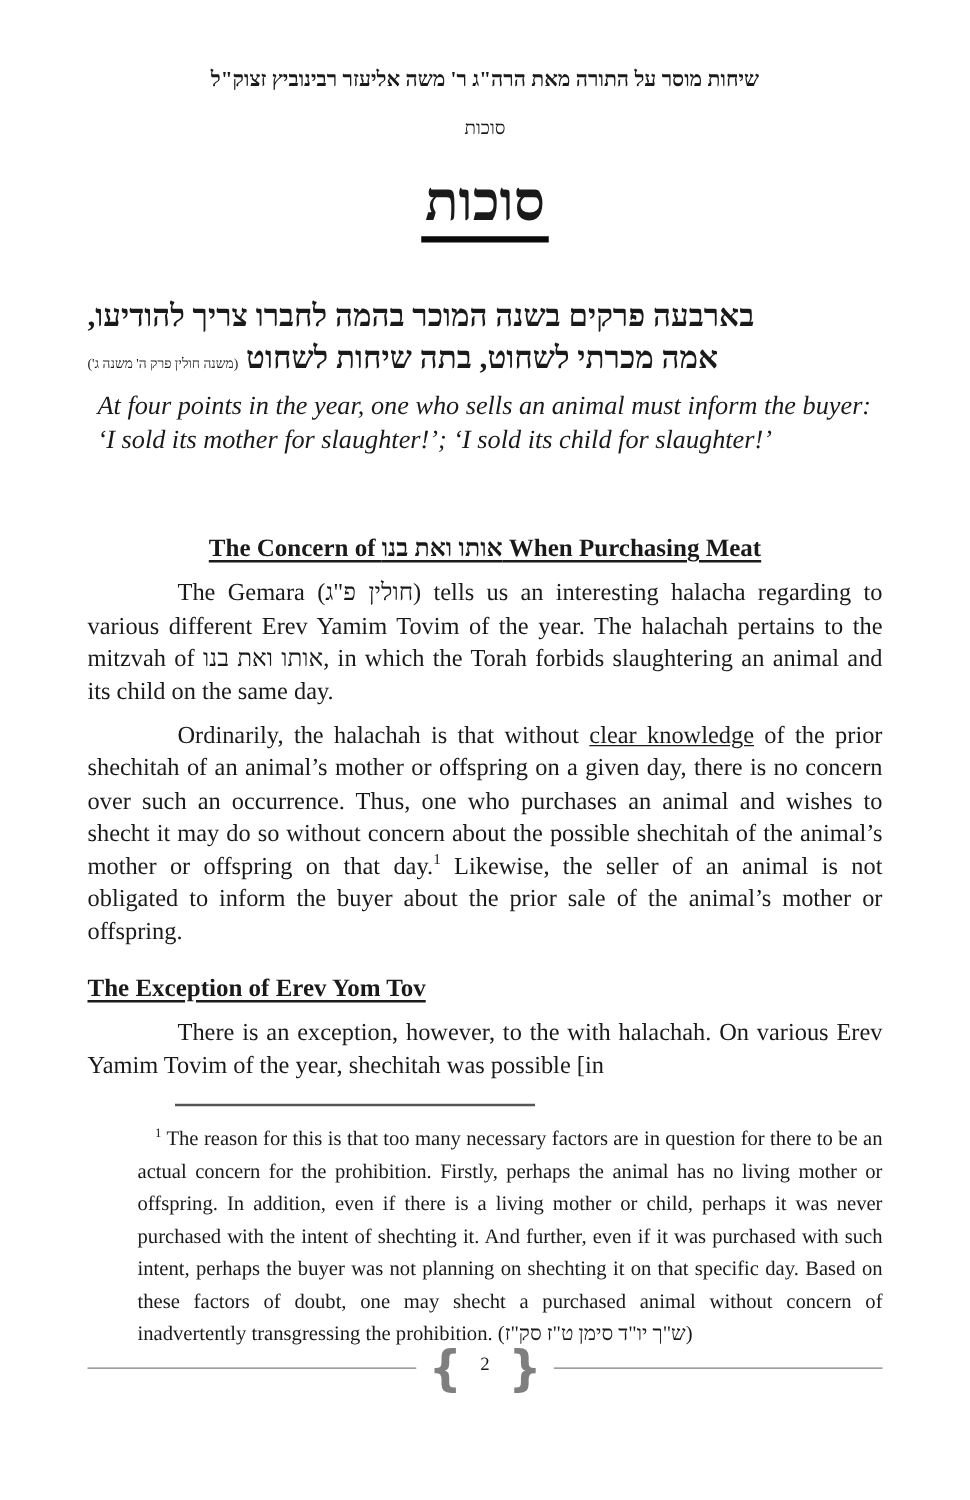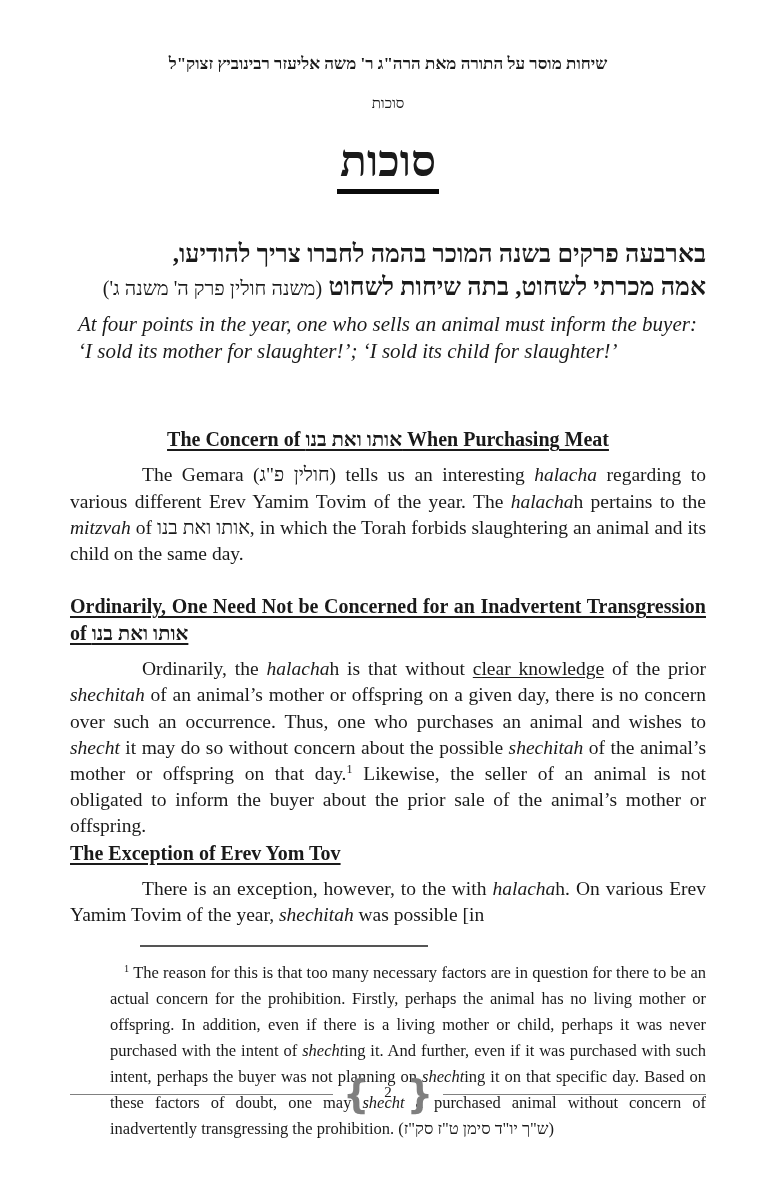--- a/index.html
+++ b/index.html
@@ -44,23 +44,23 @@
     line-height: 1.1;
   }
   .main-title .title-word {
     display: inline-block;
     border-bottom: 5px solid #0a0a0a;
     padding: 0 3px 3px 3px;
     direction: rtl;
   }
 
   
-  .mishnah { margin-top: 44px; text-align: right; direction: rtl; }
+  .mishnah { margin-top: 44px; text-align: left; direction: rtl; }
   .mishnah-line { font-weight: bold; font-size: 25px; line-height: 1.3; }
-  .mishnah-citation { font-weight: normal; font-size: 20px; }
+  .mishnah-citation { font-weight: normal; font-size: 11px; }
 
   .translation {
     margin: 8px auto 0 auto;
     max-width: 620px;
     font-style: italic;
     font-size: 21px;
     line-height: 1.26;
   }
 
   
@@ -69,31 +69,31 @@
     font-size: 20px;
     font-weight: bold;
     line-height: 1.35;
     text-decoration: underline;
     text-decoration-thickness: 2px;
     text-underline-offset: 3px;
   }
   .heading-center { text-align: center; margin-top: 62px; }
   .heading-left   { text-align: justify; }
   .h2 { margin-top: 26px; }
-  .h3 { }
+  .h3 { margin-top: 18px; }
 
   .body-para {
     margin: 9px 0 0 0;
     font-size: 19.5px;
     line-height: 26.2px;
     text-align: justify;
     text-indent: 72px;
   }
 
-  .it { font-style: italic; }
+  .it { }
   .un { text-decoration: underline; text-underline-offset: 2px; }
   sup.fn-ref { font-size: 0.62em; line-height: 0; vertical-align: super; }
 
   
   .footnote-sep {
     margin: 17px 0 0 70px;
     width: 288px;
     border-top: 2px solid #555555;
   }
   .footnote {
@@ -159,21 +159,20 @@
       <span class="mishnah-citation">(משנה חולין פרק ה' משנה ג')</span>
     </div>
   </div>
 
   <div class="translation">At four points in the year, one who sells an animal must inform the buyer: ‘I sold its mother for slaughter!’; ‘I sold its child for slaughter!’</div>
 
   <h2 class="section-heading heading-center"><span>The Concern of </span><span>אותו ואת בנו</span><span> When Purchasing Meat</span></h2>
 
   <p class="body-para"><span>The Gemara (</span><span>חולין פ"ג</span><span>) tells us an interesting </span><span class="it">halacha</span><span> regarding to various different Erev Yamim Tovim of the year. The </span><span class="it">halacha</span><span>h pertains to the </span><span class="it">mitzvah</span><span> of </span><span>אותו ואת בנו</span><span>, in which the Torah forbids slaughtering an animal and its child on the same day.</span></p>
 
-  <h2 class="section-heading heading-left h2"><span>Ordinarily, One Need Not be Concerned for an Inadvertent Transgression of </span><span>אותו ואת בנו</span></h2>
 
   <p class="body-para"><span>Ordinarily, the </span><span class="it">halacha</span><span>h is that without </span><span class="un">clear knowledge</span><span> of the prior </span><span class="it">shechitah</span><span> of an animal’s mother or offspring on a given day, there is no concern over such an occurrence. Thus, one who purchases an animal and wishes to </span><span class="it">shecht</span><span> it may do so without concern about the possible </span><span class="it">shechitah</span><span> of the animal’s mother or offspring on that day.</span><sup class="fn-ref">1</sup><span> Likewise, the seller of an animal is not obligated to inform the buyer about the prior sale of the animal’s mother or offspring.</span></p>
 
   <h2 class="section-heading heading-left h3"><span>The Exception of Erev Yom Tov</span></h2>
 
   <p class="body-para"><span>There is an exception, however, to the with </span><span class="it">halacha</span><span>h. On various Erev Yamim Tovim of the year, </span><span class="it">shechitah</span><span> was possible [in</span></p>
 
   <div class="footnote-sep"></div>
 
   <div class="footnote"><sup class="fn-ref">1</sup><span> The reason for this is that too many necessary factors are in question for there to be an actual concern for the prohibition. Firstly, perhaps the animal has no living mother or offspring. In addition, even if there is a living mother or child, perhaps it was never purchased with the intent of </span><span class="it">shecht</span><span>ing it. And further, even if it was purchased with such intent, perhaps the buyer was not planning on </span><span class="it">shecht</span><span>ing it on that specific day. Based on these factors of doubt, one may </span><span class="it">shecht</span><span> a purchased animal without concern of inadvertently transgressing the prohibition.  </span><span>(ש"ך יו"ד סימן ט"ז סק"ז)</span></div>

